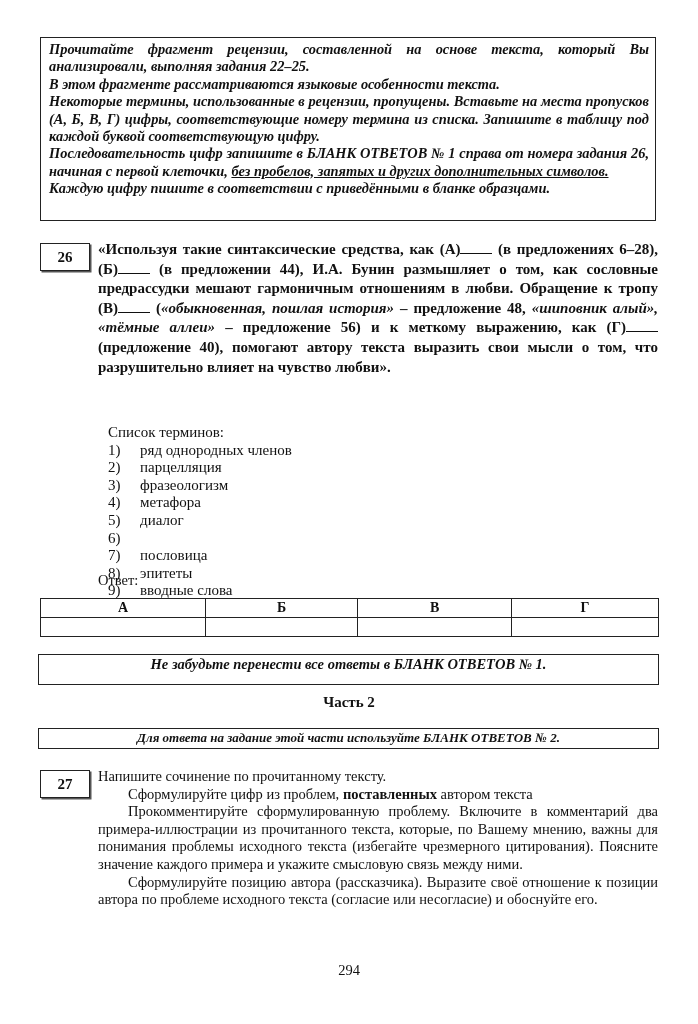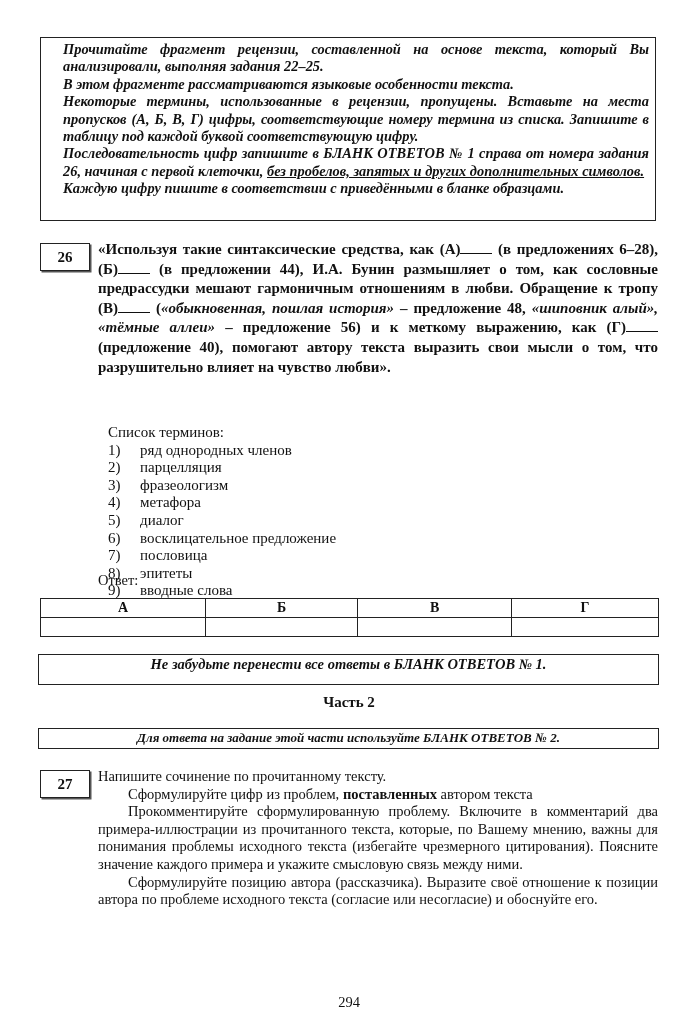--- a/index.html
+++ b/index.html
@@ -7,21 +7,21 @@
       width: 698px; height: 1024px; position: relative; overflow: hidden;
       font-family: "Liberation Serif", "DejaVu Serif", serif;
       color: #111111;
     }
     .abs { position: absolute; }
 
     
     .instr-box {
       left: 40px; top: 37px; width: 616px; height: 184px;
       border: 1.6px solid #222;
-      padding: 3px 6px 0 22px;
+      padding: 3px 6px 0 8px;
       box-sizing: border-box;
       font-weight: bold; font-style: italic;
       font-size: 14.4px; line-height: 17.4px;
       text-align: justify;
     }
     .instr-box p { margin: 0; }
     .u { text-decoration: underline; }
 
     
     .task-num {
@@ -83,21 +83,20 @@
       font-size: 14.5px; line-height: 17.6px;
       text-align: justify;
     }
     .task27-text p { margin: 0; }
     .task27-text .indent { text-indent: 30px; }
     .task27-text b { font-weight: bold; }
 
     .page-num {
       left: 0; width: 698px; top: 962px; text-align: center;
       font-size: 14.5px;
-      margin-top: 32px;
     }
   </style>
 </head>
 <body>
 
 <div class="abs instr-box">
   <p>Прочитайте фрагмент рецензии, составленной на основе текста, который Вы анализировали, выполняя задания 22–25.</p>
   <p>В этом фрагменте рассматриваются языковые особенности текста.</p>
   <p>Некоторые термины, использованные в рецензии, пропущены. Вставьте на места пропусков (А, Б, В, Г) цифры, соответствующие номеру термина из списка. Запишите в таблицу под каждой буквой соответствующую цифру.</p>
   <p><span>Последовательность цифр запишите в БЛАНК ОТВЕТОВ № 1 справа от номера задания 26, начиная с первой клеточки, </span><span class="u">без пробелов, запятых и других дополнительных символов.</span></p>
@@ -125,21 +124,20 @@
   <div class="row">
       <span class="num">4)</span>
       <span>метафора</span>
     </div>
   <div class="row">
       <span class="num">5)</span>
       <span>диалог</span>
     </div>
   <div class="row">
       <span class="num">6)</span>
-      <span>восклицательное предложение</span>
     </div>
   <div class="row">
       <span class="num">7)</span>
       <span>пословица</span>
     </div>
   <div class="row">
       <span class="num">8)</span>
       <span>эпитеты</span>
     </div>
   <div class="row">

